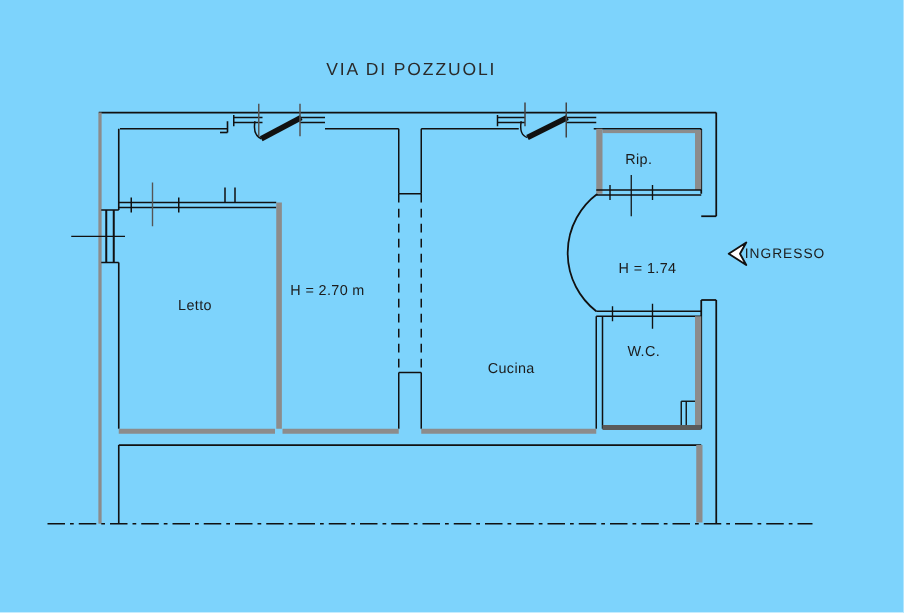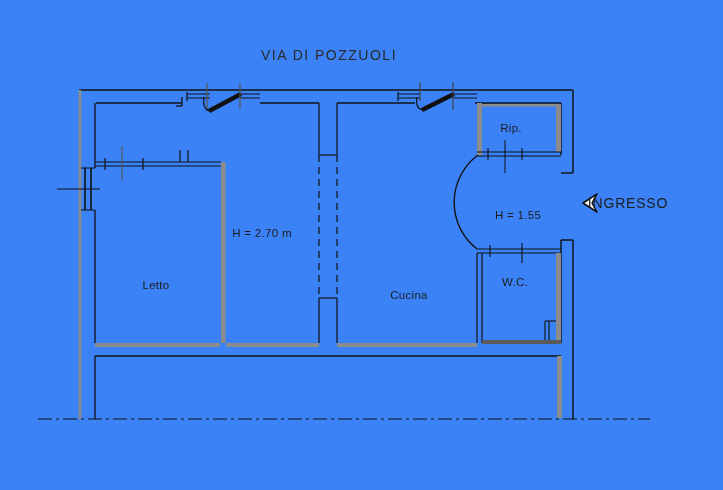--- a/index.html
+++ b/index.html
@@ -1,38 +1,38 @@
 <!DOCTYPE html>
 <html><head>
 <meta charset="utf-8">
 <style>
   html,body{margin:0;padding:0;background:#fff;}
   .canvas{
     position:relative;
     width:723px;height:490px;
-    background:#3b82f6;
+    background:#7dd3fc;
     font-family:"Liberation Sans", sans-serif;
     overflow:hidden;
   }
   .plan-svg{position:absolute;left:0;top:0;}
   .lbl{
     position:absolute;
     transform:translate(-50%,-50%);
     color:#1c1c1c;
     font-size:11.5px;
     white-space:nowrap;
     letter-spacing:0.3px;
   }
   .title{
     font-size:14px;
     letter-spacing:1.5px;
     color:#2a2a2a;
   }
   .ingresso{
-    font-size:14px;
+    font-size:11px;
     letter-spacing:0.8px;
     text-align:center;
   }
 </style>
 </head>
 <body>
 
 <div class="canvas">
 
   <svg class="plan-svg" width="723" height="490" viewBox="0 0 723 490">
@@ -142,27 +142,27 @@
       <rect x="557" y="356" width="5" height="62" fill="#8c8c8c"></rect>
     </g>
 
     <path d="M38,419 H650" stroke="#111" stroke-width="1.2" stroke-dasharray="14 4 3 4" fill="none"></path>
 
     <path d="M597,194 L583,203 L597,212 L592,203 Z" fill="#ffffff" stroke="#111" stroke-width="1.5" stroke-linejoin="round"></path>
   </svg>
 
   <span class="lbl title" style="left:329px;top:55px;">VIA DI POZZUOLI</span>
 
-  <span class="lbl" style="left:156px;top:245px;margin-top:40px;">Letto</span>
+  <span class="lbl" style="left:156px;top:245px;">Letto</span>
 
   <span class="lbl" style="left:262px;top:233px;">H = 2.70 m</span>
 
   <span class="lbl" style="left:409px;top:295px;">Cucina</span>
 
   <span class="lbl" style="left:511px;top:128px;">Rip.</span>
 
-  <span class="lbl" style="left:518px;top:215px;">H = 1.55</span>
+  <span class="lbl" style="left:518px;top:215px;">H = 1.74</span>
 
   <span class="lbl" style="left:515px;top:282px;">W.C.</span>
 
   <span class="lbl ingresso" style="left:628px;top:203px;">INGRESSO</span>
 
 </div>
 
 </body></html>

